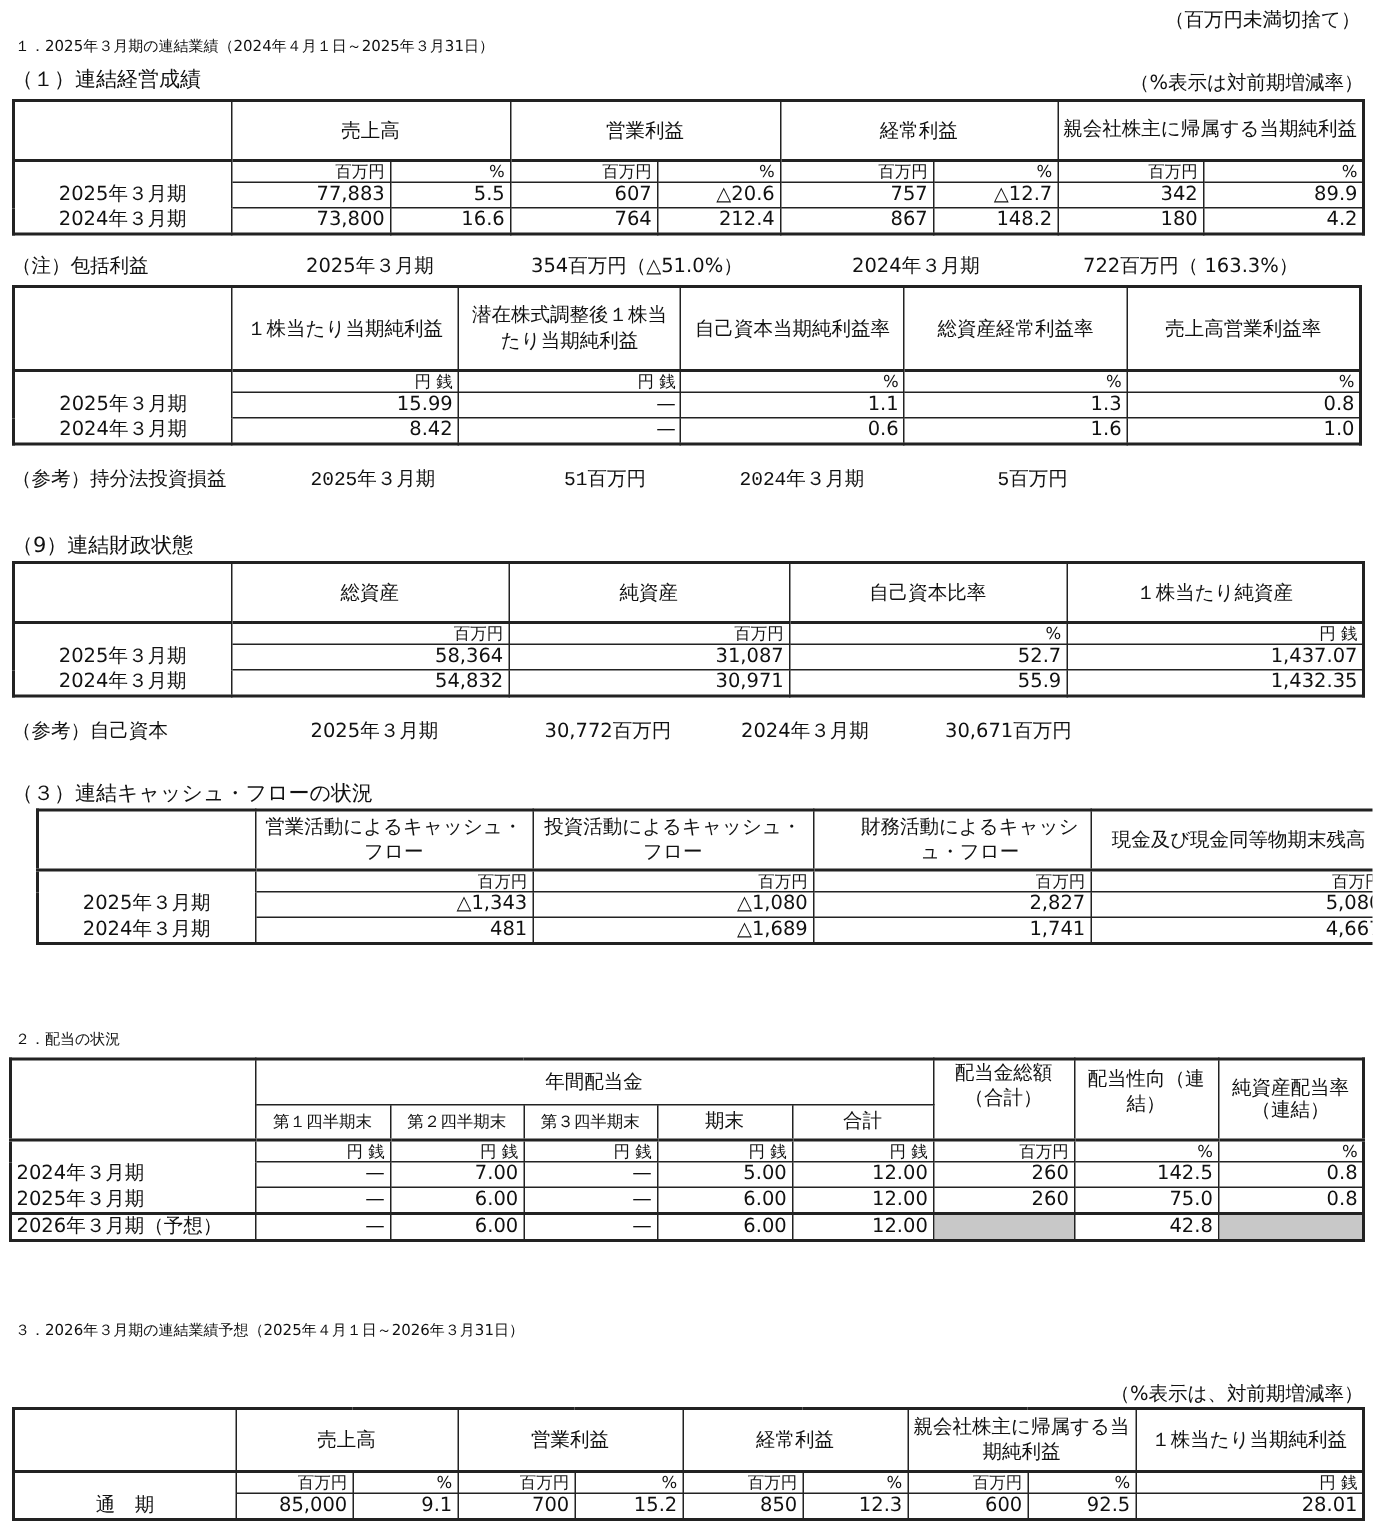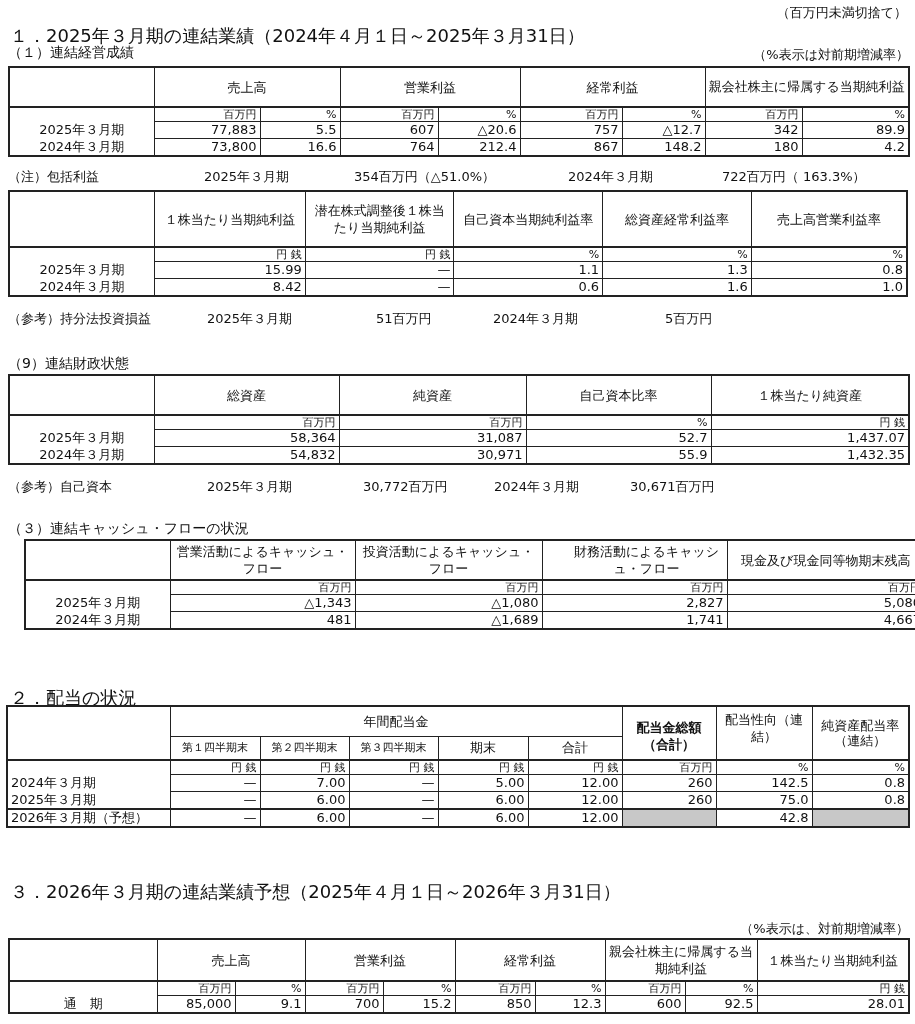--- a/index.html
+++ b/index.html
@@ -1,19 +1,19 @@
 <!DOCTYPE html>
 <html><head>
 <meta charset="utf-8">
 <style>
   html,body{margin:0;padding:0;background:#fff;}
   body{width:915px;height:1024px;position:relative;overflow:hidden;
        font-family:"DejaVu Sans","Liberation Sans",sans-serif;color:#111;font-size:13px;}
   .abs{position:absolute;white-space:nowrap;}
-  .h1{font-size:18px;}
+  .h1{font-size:10px;}
   .h2{font-size:14px;}
   .note{font-size:13px;}
   table{position:absolute;border-collapse:collapse;table-layout:fixed;}
   td,th{border:1px solid #222;padding:0 3px;font-weight:normal;font-size:13px;line-height:16px;overflow:hidden;white-space:nowrap;}
   th{text-align:center;line-height:17px;}
   table.t{border:2px solid #222;}
   tr.hdr th{border-bottom:2px solid #222;}
   td.r{text-align:right;}
   td.lbl{text-align:center;border-top:none;border-bottom:none;}
   td.nb{border-top:none;border-bottom:none;}
@@ -132,21 +132,21 @@
     <td class="lbl">2024年３月期</td>
     <td class="r">8.42</td>
     <td class="r">—</td>
     <td class="r">0.6</td>
     <td class="r">1.6</td>
     <td class="r">1.0</td>
   </tr>
 </tbody>
   </table>
 
-<div class="ftr" style="position:absolute;left:0;top:310px;width:915px;height:18px;">
+<div class="ftr" style="position:absolute;left:0;top:310px;width:915px;height:18px;font-family:Liberation Mono, monospace;">
   <span style="left:8px;">（参考）持分法投資損益</span>
   <span style="left:207px;">2025年３月期</span>
   <span style="left:376px;">51百万円</span>
   <span style="left:493px;">2024年３月期</span>
   <span style="left:665px;">5百万円</span>
 </div>
 
 <div class="abs h2" style="left:8px;top:355px;">（9）連結財政状態</div>
 <table class="t" style="left:8px;top:374px;width:900px;">
   <colgroup>
@@ -247,21 +247,21 @@
       <col style="width:90px">
       <col style="width:94px">
       <col style="width:94px">
       <col style="width:96px">
       <col style="width:97px">
     </colgroup>
   <tbody>
       <tr style="height:30px">
     <th rowspan="2" style="border-bottom:2px solid #222;"></th>
     <th colspan="5" style="border-bottom:1px solid #222;">年間配当金</th>
-    <th rowspan="2" style="white-space:normal;border-bottom:2px solid #222;vertical-align:top;padding-top:12px;font-weight:bold;">配当金総額（合計）</th>
+    <th rowspan="2" style="white-space:normal;border-bottom:2px solid #222;vertical-align:top;padding-top:0;">配当金総額（合計）</th>
     <th rowspan="2" style="white-space:normal;border-bottom:2px solid #222;vertical-align:top;padding-top:4px;">配当性向（連結）</th>
     <th rowspan="2" style="white-space:normal;border-bottom:2px solid #222;line-height:15px;">純資産配当率（連結）</th>
   </tr>
   <tr class="hdr small" style="height:24px">
     <th>第１四半期末</th>
     <th>第２四半期末</th>
     <th>第３四半期末</th>
     <th style="font-size:13px">期末</th>
     <th style="font-size:13px">合計</th>
   </tr>

